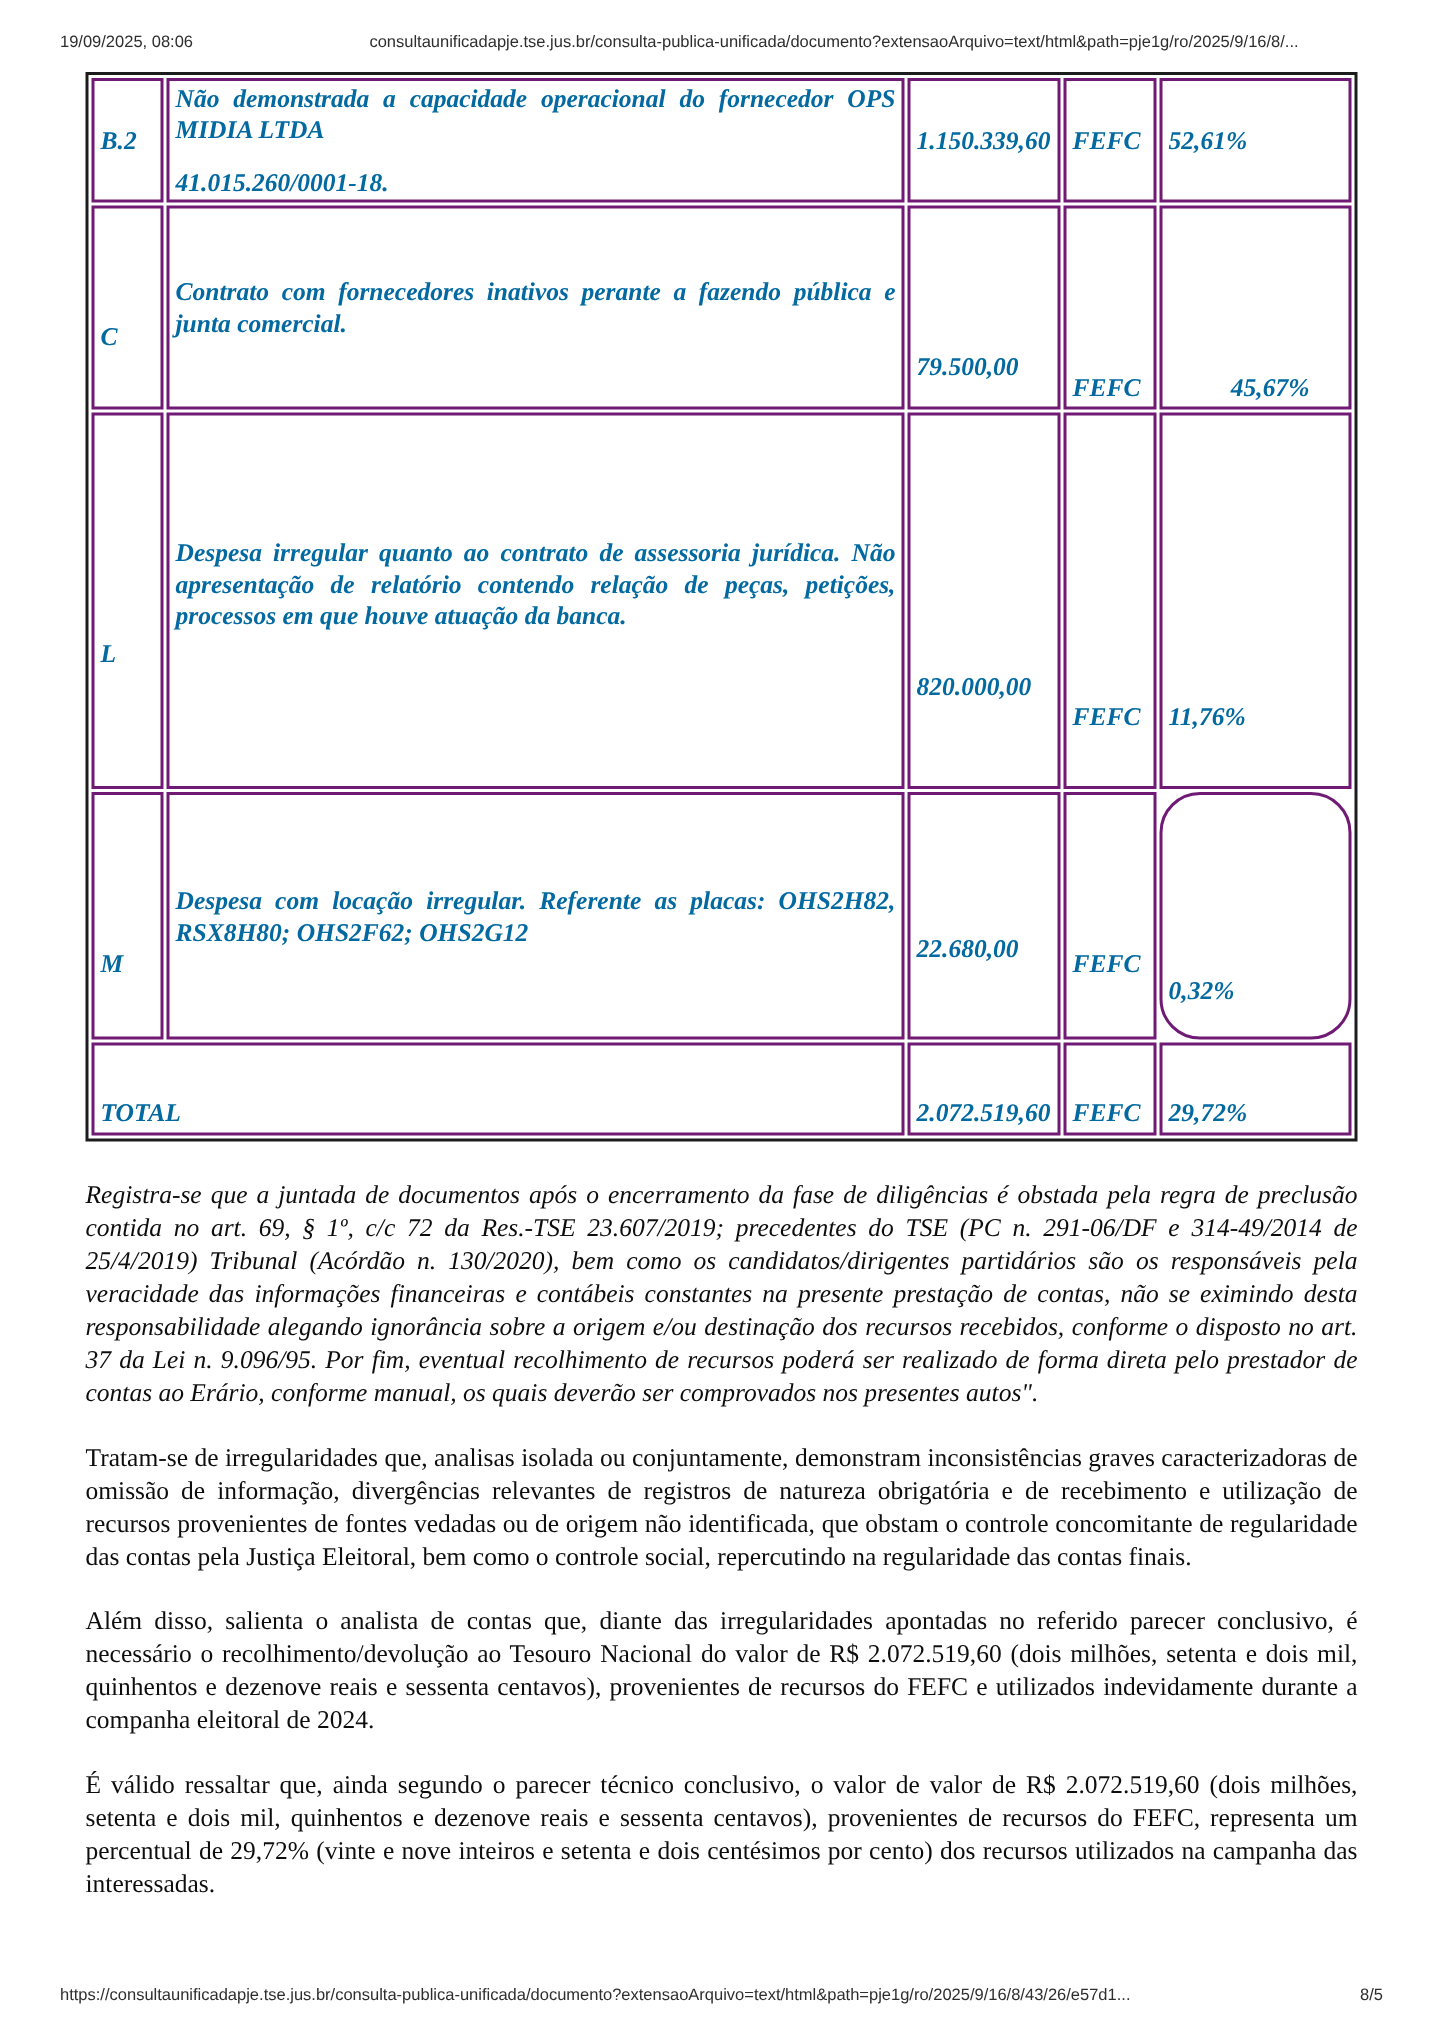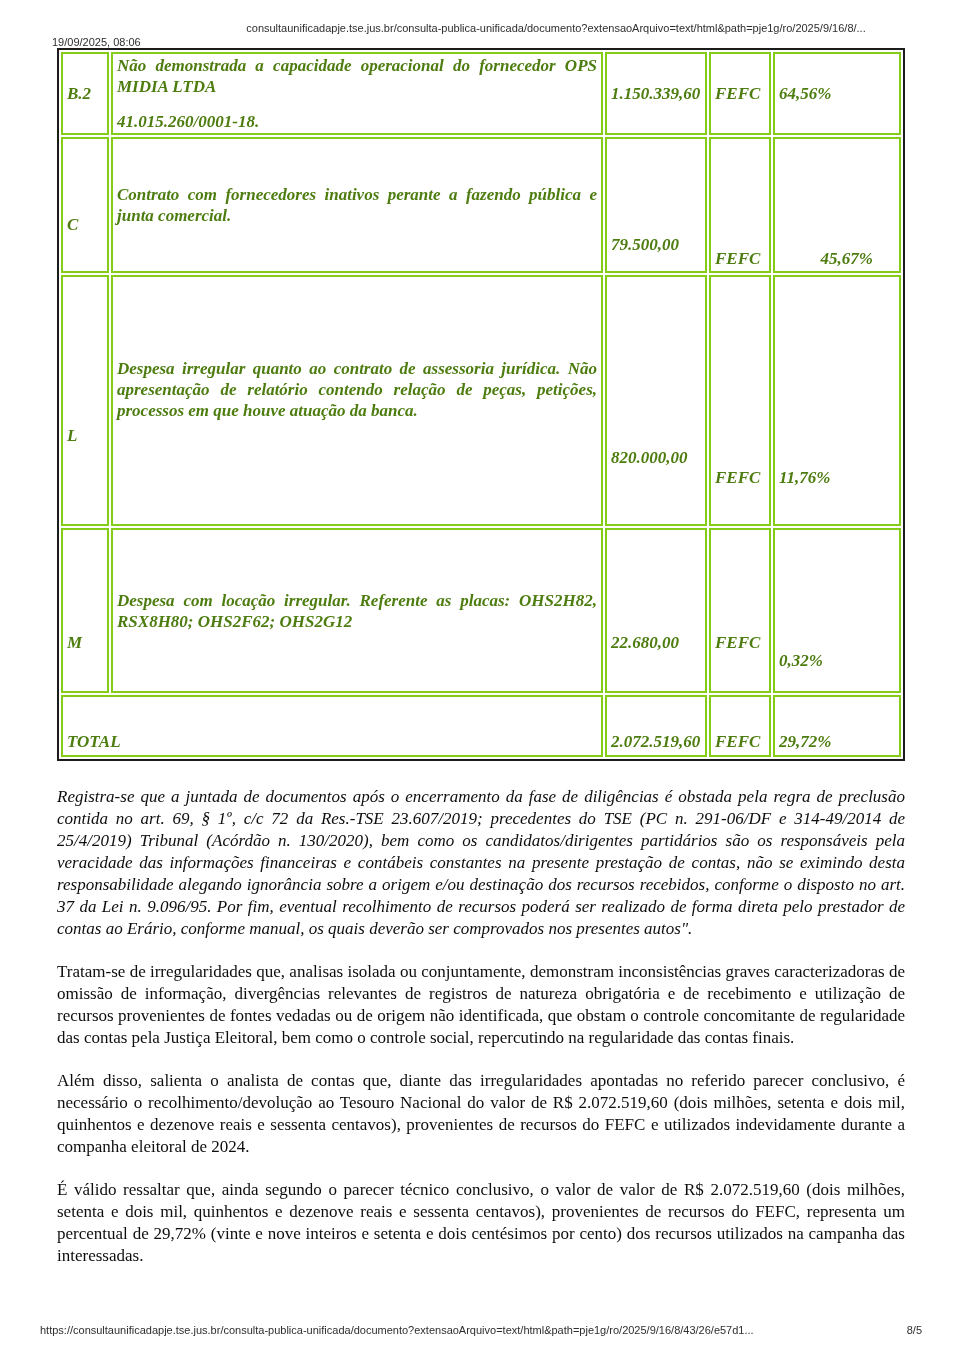--- a/index.html
+++ b/index.html
@@ -9,37 +9,37 @@
     -webkit-font-smoothing:antialiased;
   }
 
   
   .hdr, .ftr {
     position:absolute; left:40px; right:38px; height:14px;
     font-family:"Liberation Sans", sans-serif; font-size:11px; color:#2e2e2e;
     white-space:nowrap;
   }
   .hdr { top:22px; }
-  .hdr-date { position:absolute; left:12px; top:0;margin-top:14px; }
+  .hdr-date { position:absolute; left:0; top:0; }
   .hdr-title { position:absolute; left:150px; right:0; top:0; text-align:center; overflow:hidden; }
   .ftr { top:1324px; }
   .ftr-url { position:absolute; left:0; top:0; }
   .ftr-page { position:absolute; right:0; top:0; }
 
   
   .doc-table {
     position:absolute; top:48px; left:57px; width:848px;
     border-collapse:separate; border-spacing:2px;
     border:2px solid #1c1c1c; table-layout:fixed; background:#fff;
   }
   .doc-table td {
-    box-sizing:border-box; border:2px solid #84cc16; overflow:hidden;
+    box-sizing:border-box; border:2px solid #701a75; overflow:hidden;
     padding:1px 4px;
     font-family:"Liberation Serif", serif; font-style:italic; font-weight:bold;
-    font-size:17px; line-height:21px; color:#4d7c0f;
+    font-size:17px; line-height:21px; color:#0369a1;
   }
   col.c-id   { width:48px; }
   col.c-desc { width:492px; }
   col.c-val  { width:102px; }
   col.c-fund { width:62px; }
   col.c-pct  { width:128px; }
 
   tr.r-b2    { height:83px; }
   tr.r-c     { height:136px; }
   tr.r-l     { height:251px; }
@@ -58,23 +58,23 @@
   tr.r-c  .fund-cell { padding-bottom:2px; }
   tr.r-c  .pct-cell  { padding-bottom:2px; text-align:right; padding-right:26px; }
 
   tr.r-l  .desc-cell { padding-bottom:24px; }
   tr.r-l  .id-cell   { padding-bottom:78px; }
   tr.r-l  .val-cell  { padding-bottom:56px; }
   tr.r-l  .fund-cell { padding-bottom:36px; }
   tr.r-l  .pct-cell  { padding-bottom:36px; }
 
   tr.r-m  .id-cell   { padding-bottom:38px; }
-  tr.r-m  .val-cell  { padding-bottom:38px; }
+  tr.r-m  .val-cell  { padding-bottom:48px; }
   tr.r-m  .fund-cell { padding-bottom:38px; }
-  tr.r-m  .pct-cell  { padding-bottom:20px; }
+  tr.r-m  .pct-cell  { padding-bottom:20px;border-radius:27px; }
 
   tr.r-total td { padding-bottom:3px; }
 
   
   .content { position:absolute; left:57px; top:786px; width:848px; }
   .para {
     margin:0 0 21px 0; text-align:justify;
     font-family:"Liberation Serif", serif; font-weight:normal;
     font-size:17px; line-height:22px; color:#0d0d0d;
   }
@@ -100,21 +100,21 @@
     </colgroup>
     <tbody>
       <tr class="r-b2">
         <td class="id-cell va-mid">B.2</td>
         <td class="desc-cell va-top">
           <div class="desc-main">Não demonstrada a capacidade operacional do fornecedor OPS MIDIA LTDA</div>
           <div class="desc-note">41.015.260/0001-18.</div>
         </td>
         <td class="val-cell va-mid">1.150.339,60</td>
         <td class="fund-cell va-mid">FEFC</td>
-        <td class="pct-cell va-mid">64,56%</td>
+        <td class="pct-cell va-mid">52,61%</td>
       </tr>
 
       <tr class="r-c">
         <td class="id-cell va-bot">C</td>
         <td class="desc-cell va-mid">Contrato com fornecedores inativos perante a fazendo pública e junta comercial.</td>
         <td class="val-cell va-bot">79.500,00</td>
         <td class="fund-cell va-bot">FEFC</td>
         <td class="pct-cell va-bot">45,67%</td>
       </tr>
 

